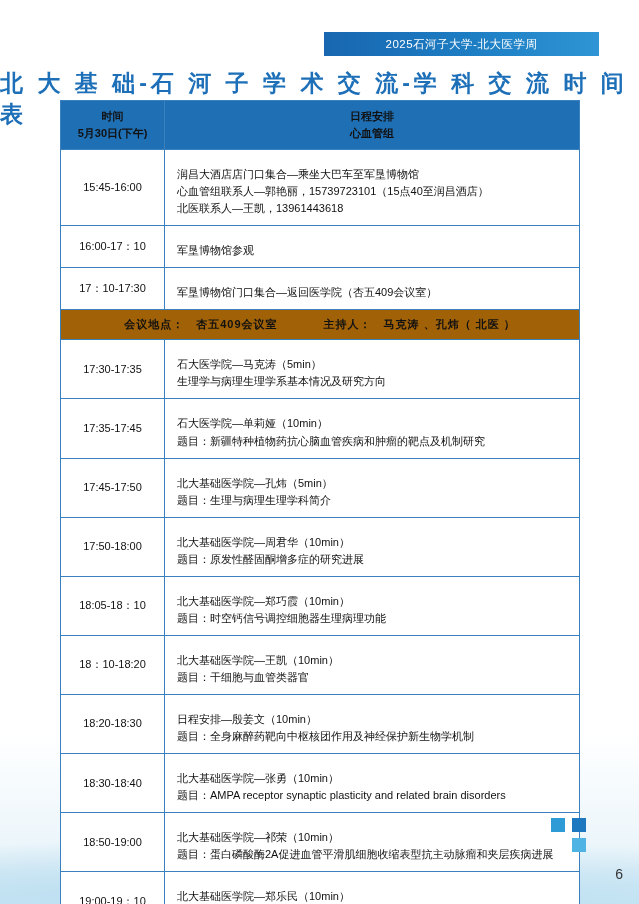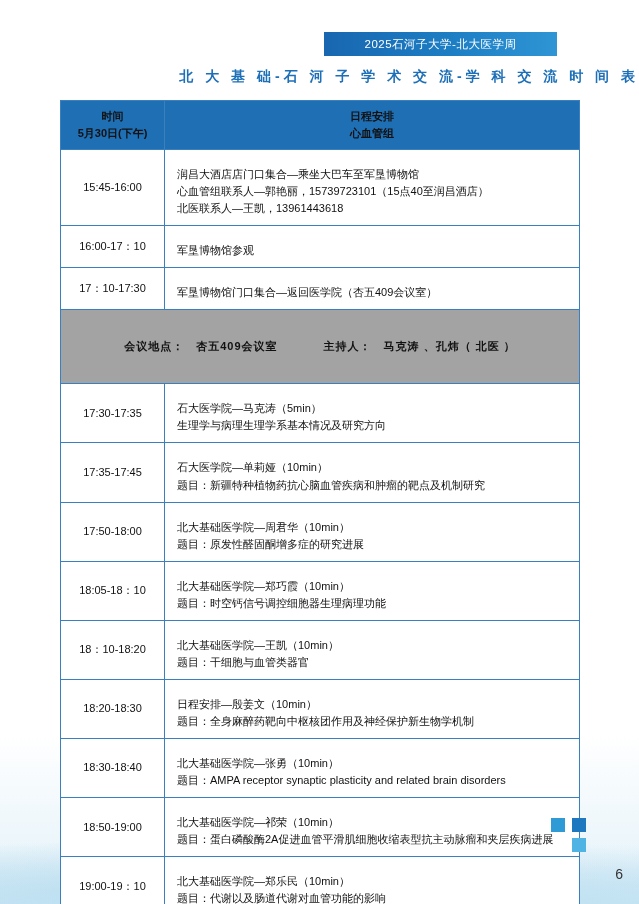--- a/index.html
+++ b/index.html
@@ -31,39 +31,39 @@
     height: 60px;
     background: linear-gradient(to bottom, rgba(222,240,249,0.0), rgba(196,228,244,0.75));
     z-index: 0;
   }
 
   
   .header-banner {
     position: absolute;
     top: 32px;
     left: 324px;
-    width: 233px;
+    width: 275px;
     height: 24px;
     background: linear-gradient(to right, #1867b0 0%, #1d7ec4 55%, #2f95d4 100%);
     color: #ffffff;
     font-size: 11.5px;
     letter-spacing: 0.5px;
     display: flex;
     align-items: center;
     justify-content: center;
     z-index: 2;
   }
 
   .doc-title {
     position: absolute;
     top: 68px;
     left: 0; right: 0;
-    text-align: right;
+    text-align: left;
     color: #1d6fb8;
-    font-size: 14px;
+    font-size: 23px;
     font-weight: bold;
     letter-spacing: 4px;
     z-index: 2;
   }
 
   .sched-wrap {
     position: absolute;
     top: 100px;
     left: 60px;
     width: 519px;
@@ -102,25 +102,25 @@
     padding: 9px 18px;
     font-size: 11px;
     white-space: nowrap;
   }
   .body-cell {
     padding: 16px 10px 8px 12px;
   }
   .body-cell .ln { display: block; }
 
   .band {
-    background: #a3a3a3;
+    background: #a16207;
     text-align: center;
     font-weight: bold;
     font-size: 12.5px;
-    padding: 28px 4px;
+    padding: 6px 4px;
     color: #0f3f6d;
     letter-spacing: 1px;
   }
   .band .gap { display: inline-block; width: 46px; }
 
   .center-strong {
     text-align: center;
     font-weight: bold;
     font-size: 13px;
     color: #10406e;
@@ -205,20 +205,27 @@
           </td>
         </tr>
         <tr>
           <td class="time-cell">17:35-17:45</td>
           <td class="body-cell">
             <span class="ln">石大医学院—单莉娅（10min）</span>
             <span class="ln">题目：新疆特种植物药抗心脑血管疾病和肿瘤的靶点及机制研究</span>
           </td>
         </tr>
         <tr>
+          <td class="time-cell">17:45-17:50</td>
+          <td class="body-cell">
+            <span class="ln">北大基础医学院—孔炜（5min）</span>
+            <span class="ln">题目：生理与病理生理学科简介</span>
+          </td>
+        </tr>
+        <tr>
           <td class="time-cell">17:50-18:00</td>
           <td class="body-cell">
             <span class="ln">北大基础医学院—周君华（10min）</span>
             <span class="ln">题目：原发性醛固酮增多症的研究进展</span>
           </td>
         </tr>
         <tr>
           <td class="time-cell">18:05-18：10</td>
           <td class="body-cell">
             <span class="ln">北大基础医学院—郑巧霞（10min）</span>

